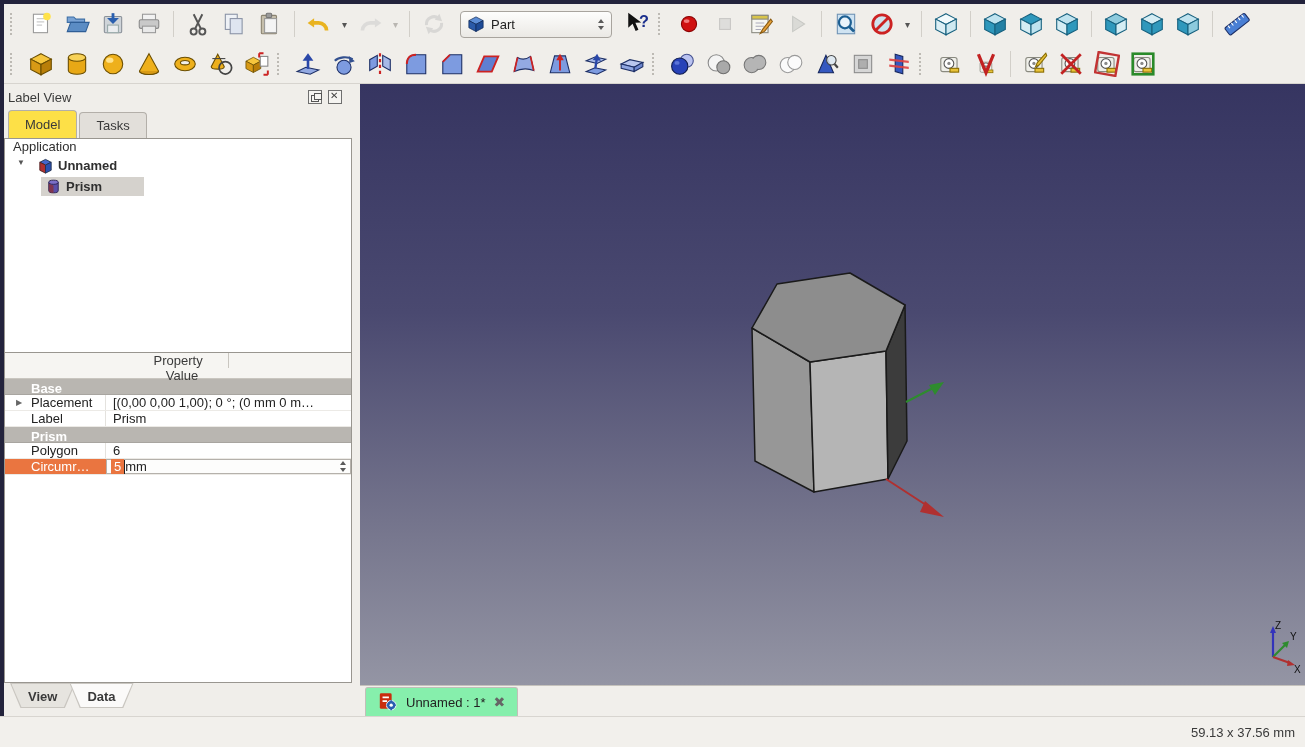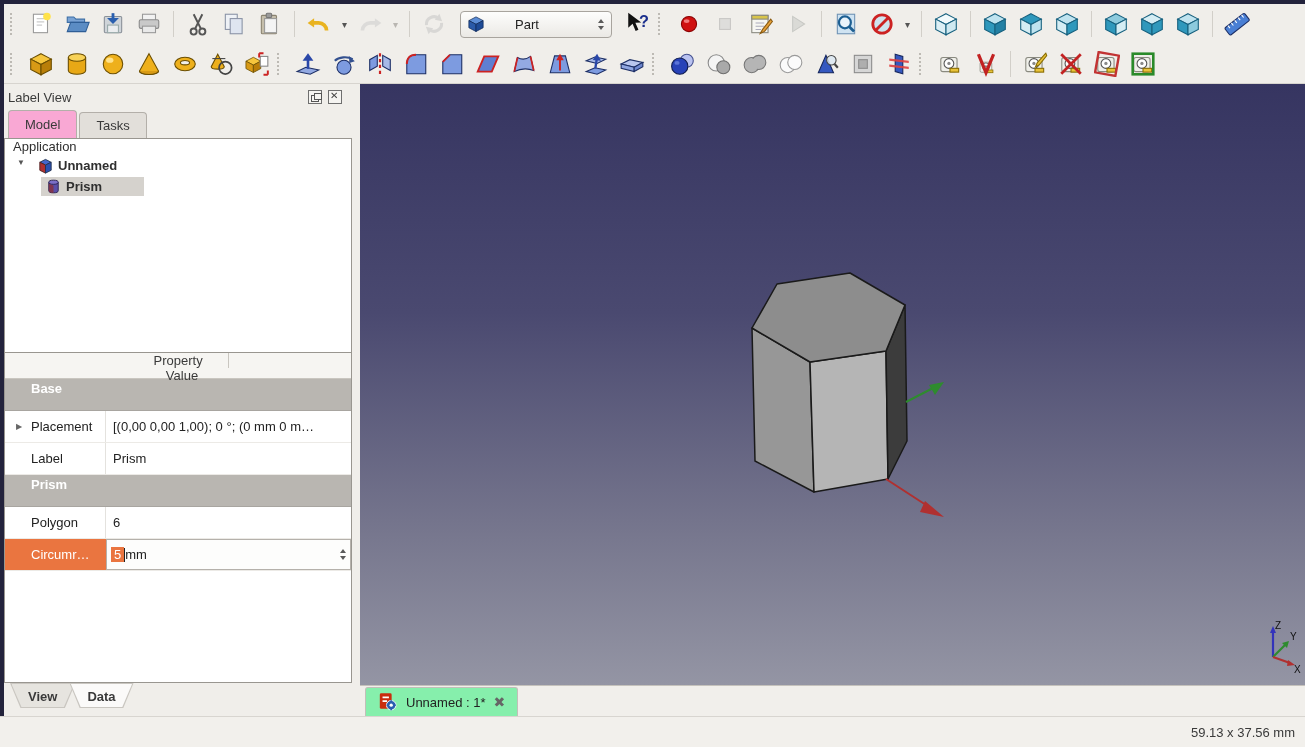--- a/index.html
+++ b/index.html
@@ -22,62 +22,62 @@
   .dropbtn { width:15px; height:32px; border:0; background:transparent; color:#555; font-size:10px; padding:0; cursor:pointer; }
   .dropbtn.disabled { color:#b9b6b1; }
   .sep { width:1px; height:26px; background:#d2cfc9; margin:0 6px; }
   .grip { width:8px; height:22px; border-left:2px dotted #bdbab4; margin:0 5px 0 2px; }
 
   
   .combo { height:27px; width:152px; background:linear-gradient(#fdfdfc,#ebe9e5); border:1px solid #a8a49e; border-radius:4px;
            display:flex; align-items:center; padding:0 4px 0 6px; margin:0 8px; cursor:pointer; }
   .combo .ic { width:18px; height:18px; margin-right:6px; }
   .combo .ic svg { width:100%; height:100%; }
-  .combo .lbl { flex:1; color:#222;margin-left:24px; }
+  .combo .lbl { flex:1; color:#222; }
   .combo .spin { position:relative; width:12px; height:100%; }
 
   .spincol { display:flex; flex-direction:column; justify-content:center; align-items:center; gap:3px; height:100%; }
   .spincol i { display:block; width:0; height:0; border-left:3.5px solid transparent; border-right:3.5px solid transparent; }
   .spincol .up { border-bottom:4.5px solid #5a5a5a; }
   .spincol .dn { border-top:4.5px solid #5a5a5a; }
 
   
   .left-panel { position:absolute; left:4px; top:84px; width:348px; height:631px; background:#f0eeea; }
   .panel-title { height:26px; display:flex; align-items:center; padding-left:4px; color:#3a3a3a; }
   .panel-btns { margin-left:auto; display:flex; gap:6px; padding-right:10px; }
   .pbtn { width:14px; height:14px; border:1px solid #6f6f6f; background:#f5f4f1; position:relative; cursor:pointer; }
   .pbtn.float::before { content:""; position:absolute; left:2px; top:4px; width:6px; height:5px; border:1px solid #555; }
   .pbtn.float::after { content:""; position:absolute; left:5px; top:2px; width:6px; height:5px; border:1px solid #555; background:#f5f4f1; }
   .pbtn.close::before { content:"✕"; position:absolute; left:1px; top:-1px; font-size:10px; font-weight:bold; color:#444; }
 
   .toptabs { height:28px; display:flex; align-items:flex-end; padding-left:4px; }
   .toptab { height:26px; padding:0 16px; display:flex; align-items:center; border:1px solid #b3afa9; border-bottom:none;
             border-radius:4px 4px 0 0; background:#e2dfda; color:#3a3a3a; margin-right:2px; cursor:pointer; }
-  .toptab.active { background:#f9a8d4; height:28px; position:relative; z-index:2; }
+  .toptab.active { background:#fde047; height:28px; position:relative; z-index:2; }
 
   .tree-wrap { position:absolute; left:0; top:54px; width:348px; height:298px; background:#fff; border:1px solid #999690; border-bottom:none; }
   .tree-header { height:26px; background:#f6f5f2; border-bottom:1px solid #c9c6c0; display:flex; align-items:center; padding-left:8px; color:#3a3a3a; }
   .tree-header .hcell { border-right:1px solid #c9c6c0; padding-right:54px; height:100%; display:flex; align-items:center; }
   .tree-row { height:19px; display:flex; align-items:flex-start; position:relative; }
   .tree-row .expander { position:absolute; left:12px; font-size:8px; color:#555; }
   .tree-row .ticon { width:17px; height:17px; display:inline-block; }
   .tree-row .ticon svg { width:100%; height:100%; }
   .row-app { padding-left:8px; }
   .row-doc { padding-left:32px; font-weight:bold; }
   .row-doc .tlabel { margin-left:4px; }
   .row-prism { padding-left:36px; font-weight:bold; }
   .row-prism .hl { display:flex; align-items:center; background:#d5d2cd; padding:1px 42px 1px 4px; }
   .row-prism .tlabel { margin-left:4px; }
 
   
   .prop-panel { position:absolute; left:0; top:268px; width:348px; height:331px; background:#fff; border:1px solid #999690; }
   .prop-header { height:26px; display:flex; background:#f6f5f2; border-bottom:1px solid #c9c6c0; color:#3a3a3a; align-items:center;flex-direction:column; }
   .prop-header .h1 { width:101px; padding-left:26px; border-right:1px solid #c9c6c0; height:100%; display:flex; align-items:center; }
   .prop-header .h2 { padding-left:8px; }
-  .prow { height:32px; display:flex; border-bottom:1px solid #eceae6; }
+  .prow { height:16px; display:flex; border-bottom:1px solid #eceae6; }
   .prow.pgroup { background:#b9b6b1; color:#fff; font-weight:bold; border-bottom:1px solid #a8a5a0; }
   .prow.pgroup span { padding-left:26px; line-height:19px; }
   .pcell { display:flex; align-items:center; overflow:hidden; white-space:nowrap; }
   .pname { width:101px; border-right:1px solid #e4e2de; position:relative; padding-left:26px; color:#222; }
   .pname .pexp { position:absolute; left:11px; font-size:8px; color:#666; }
   .pname.editing { background:#ea7540; color:#fff; border-right-color:#ea7540; }
   .pval { flex:1; padding-left:7px; color:#222; }
   .spinbox { position:relative; flex:1; height:100%; background:#fdfdfc; border:1px solid #b5b1ab; display:flex; align-items:center; padding-left:4px; }
   .spinbox .seltext { background:#ea7540; color:#fff; padding:0 3px; }
   .spinbox .caret { width:1px; height:14px; background:#222; }

